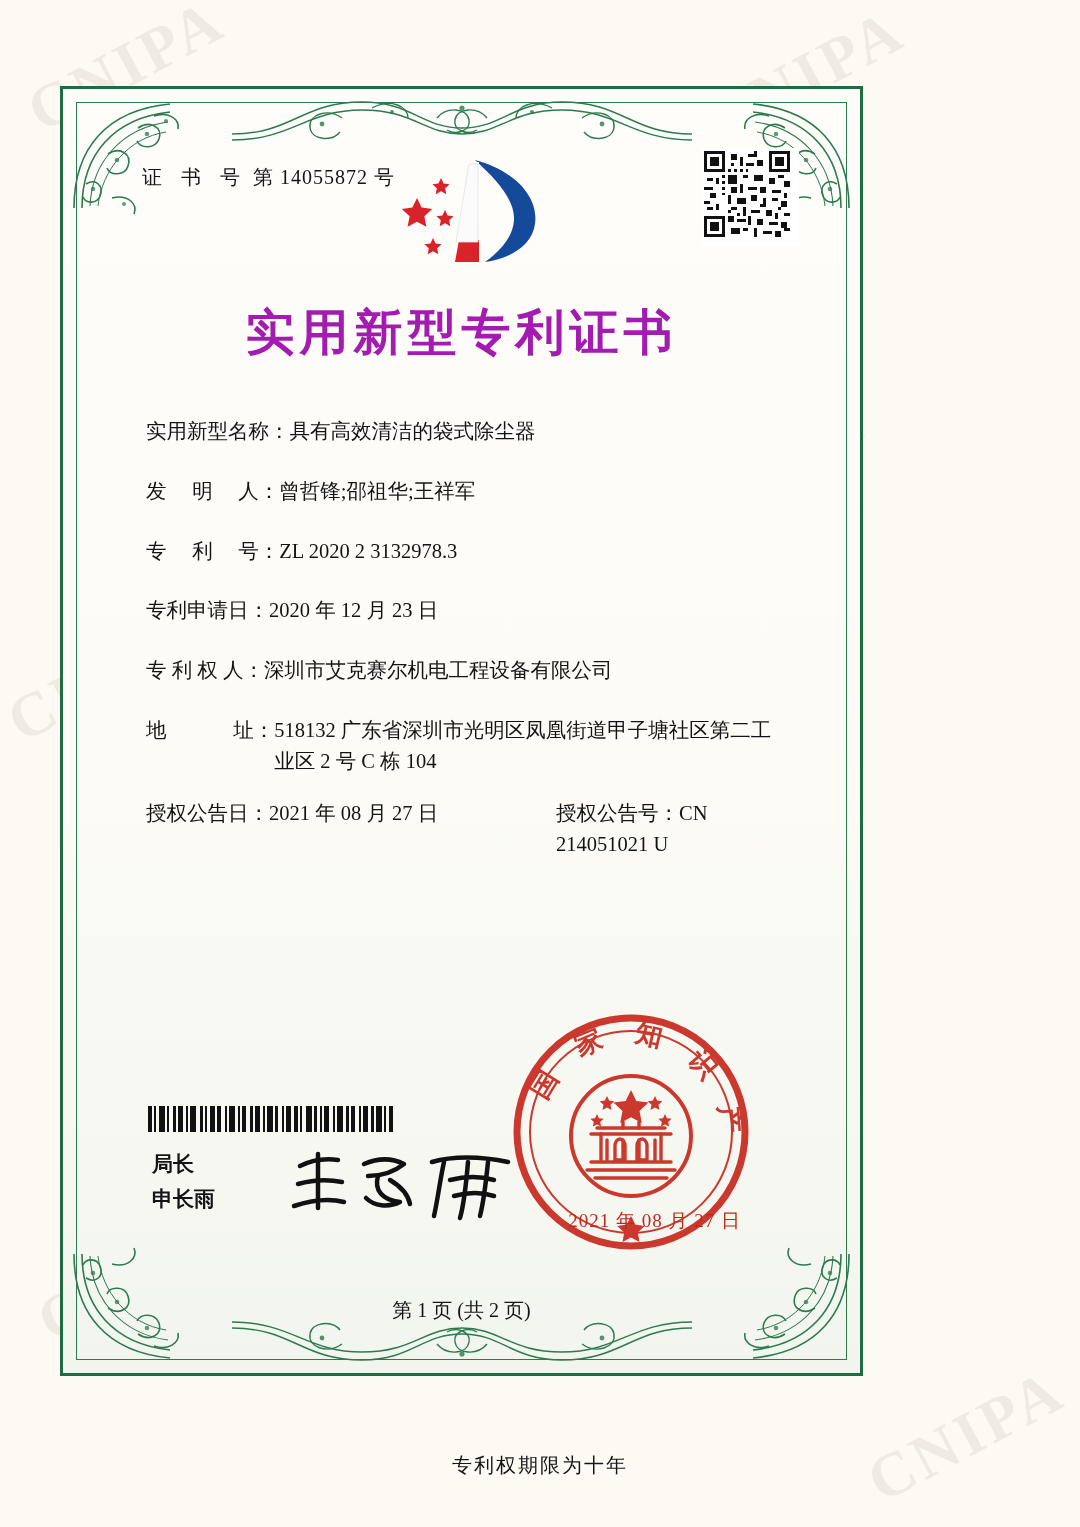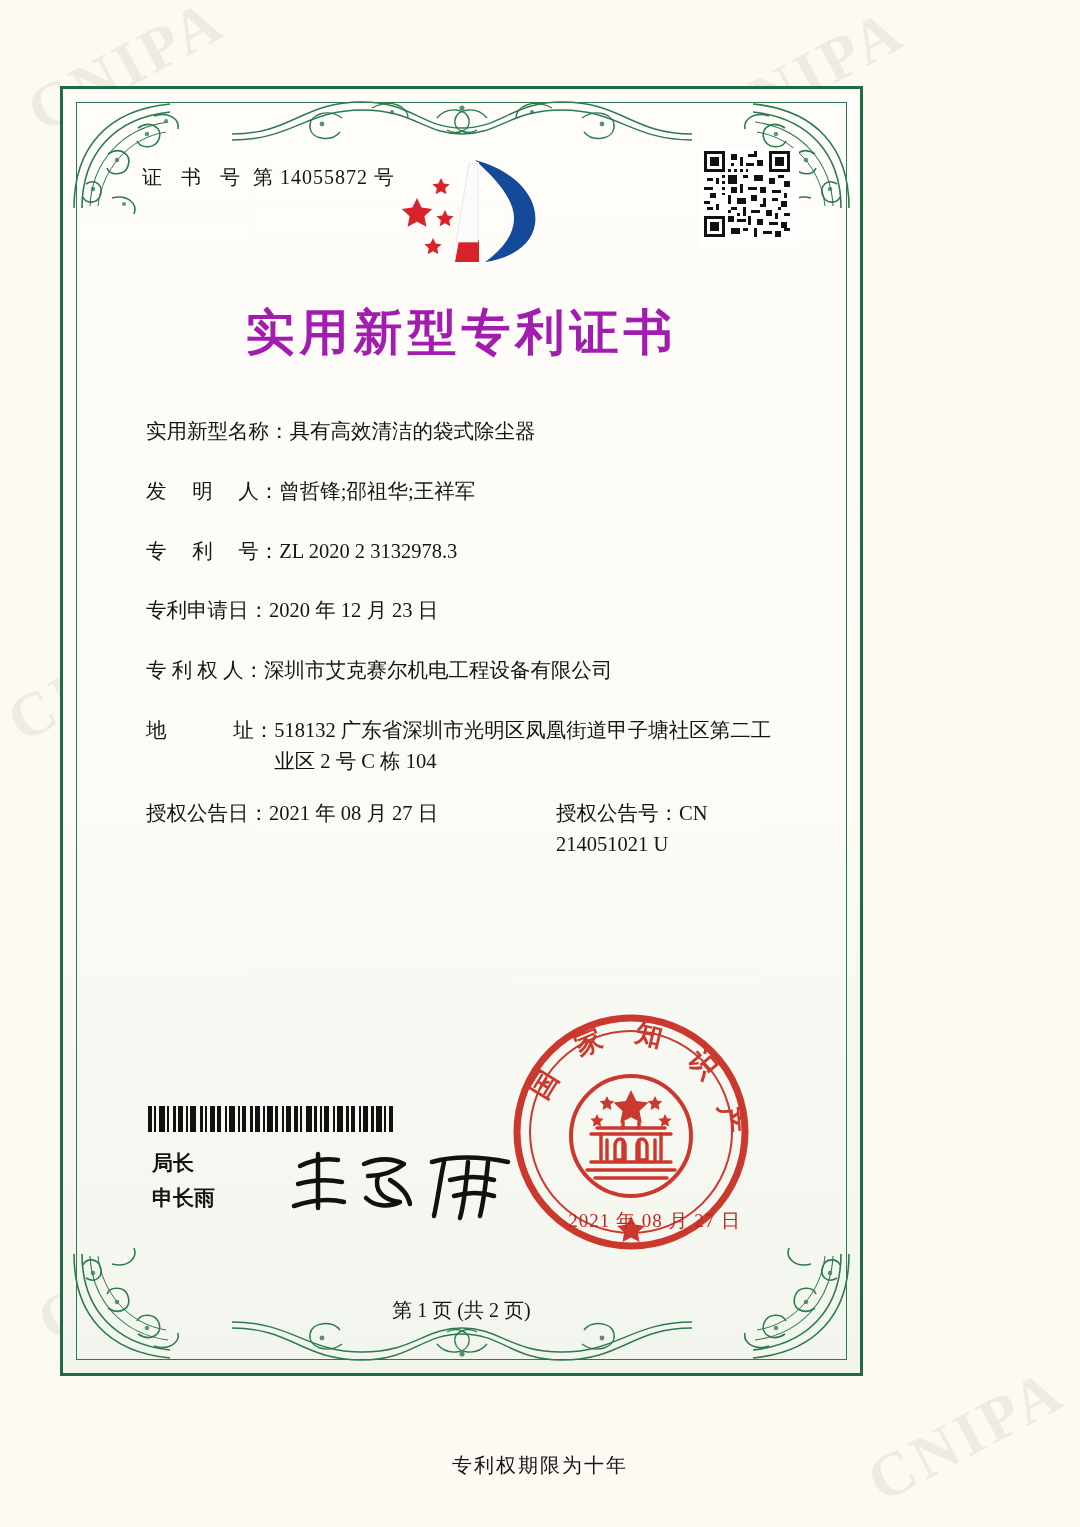--- a/index.html
+++ b/index.html
@@ -183,21 +183,20 @@
   }
 
   
   .sign-block {
     position: absolute;
     left: 40px;
     bottom: 128px;
     font-size: 21px;
     line-height: 1.7;
     font-weight: 600;
-    font-family: Liberation Mono, monospace;
   }
   .sign-script {
     position: absolute;
     left: 170px;
     bottom: 118px;
     width: 260px;
     height: 82px;
   }
 
   

